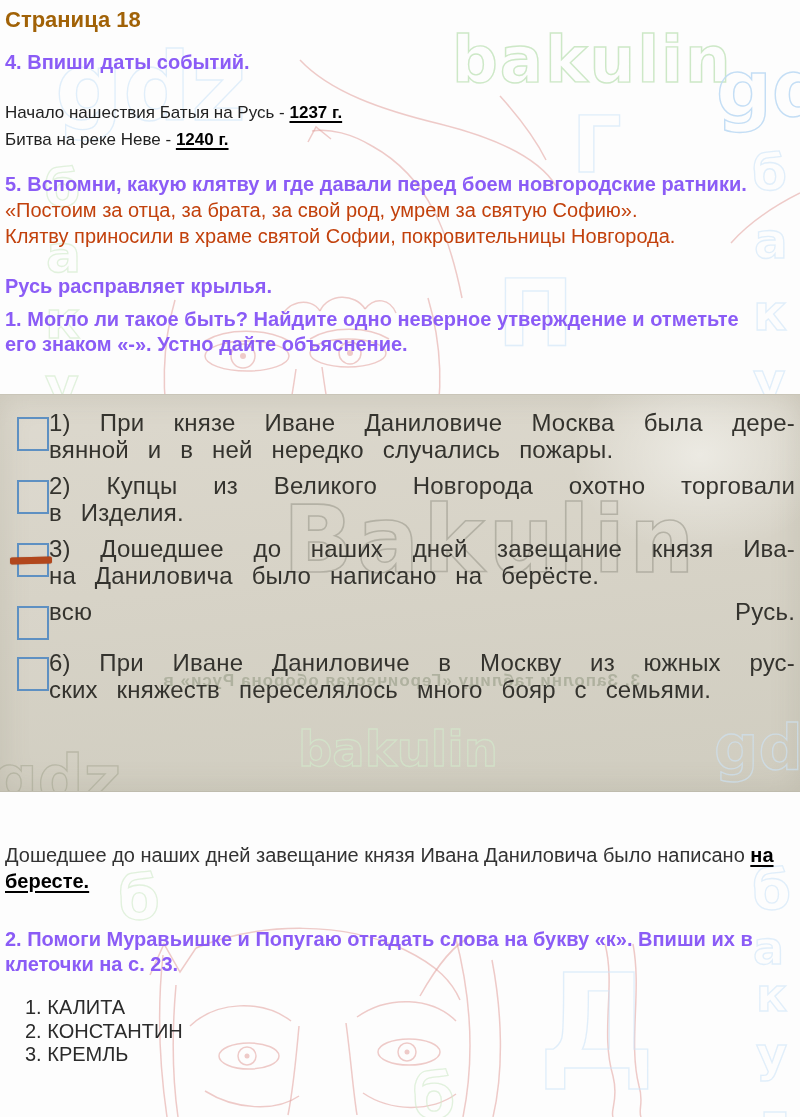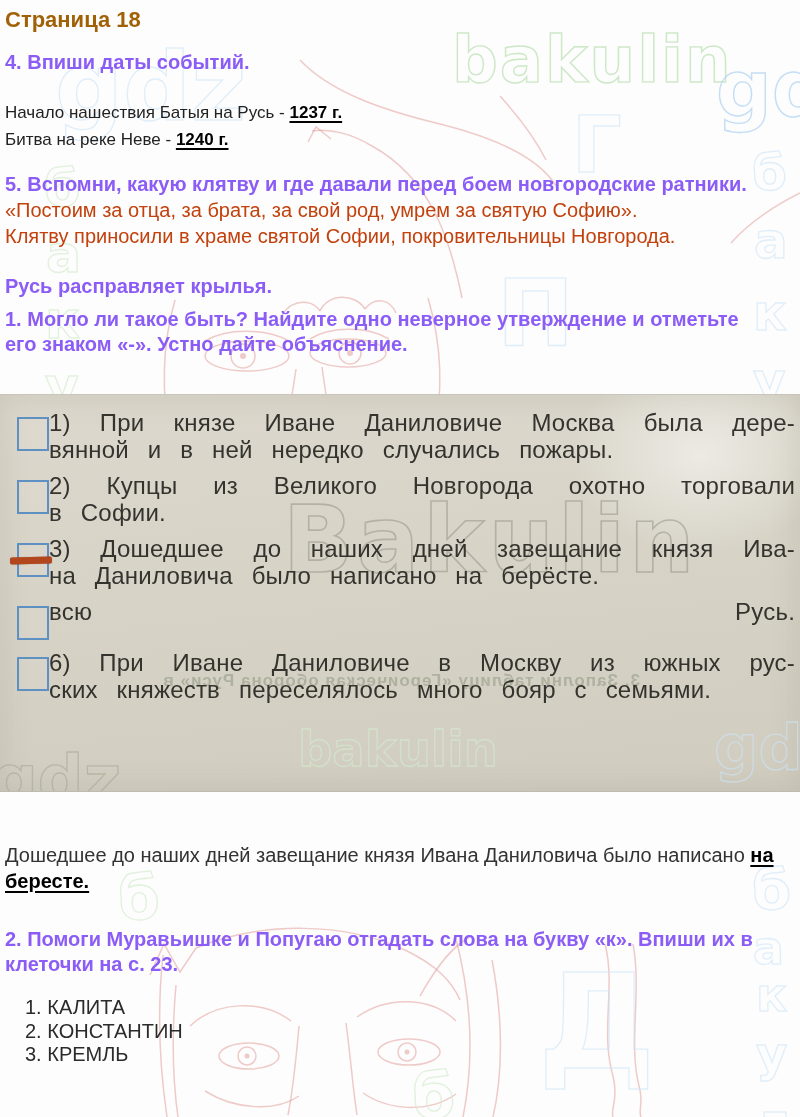--- a/index.html
+++ b/index.html
@@ -188,21 +188,21 @@
       <div class="checkbox"></div>
       <div class="stmt">
         <div class="line1">1) При князе Иване Даниловиче Москва была дере-</div>
         <div class="line2">вянной и в ней нередко случались пожары.</div>
       </div>
     </div>
     <div class="scan-item">
       <div class="checkbox"></div>
       <div class="stmt">
         <div class="line1">2) Купцы из Великого Новгорода охотно торговали</div>
-        <div class="line2">в Софии.</div>
+        <div class="line2">в Изделия.</div>
       </div>
     </div>
     <div class="scan-item">
       <div class="checkbox marked"></div>
       <div class="stmt">
         <div class="line1">3) Дошедшее до наших дней завещание князя Ива-</div>
         <div class="line2">на Даниловича было написано на берёсте.</div>
       </div>
     </div>
     <div class="scan-item">

